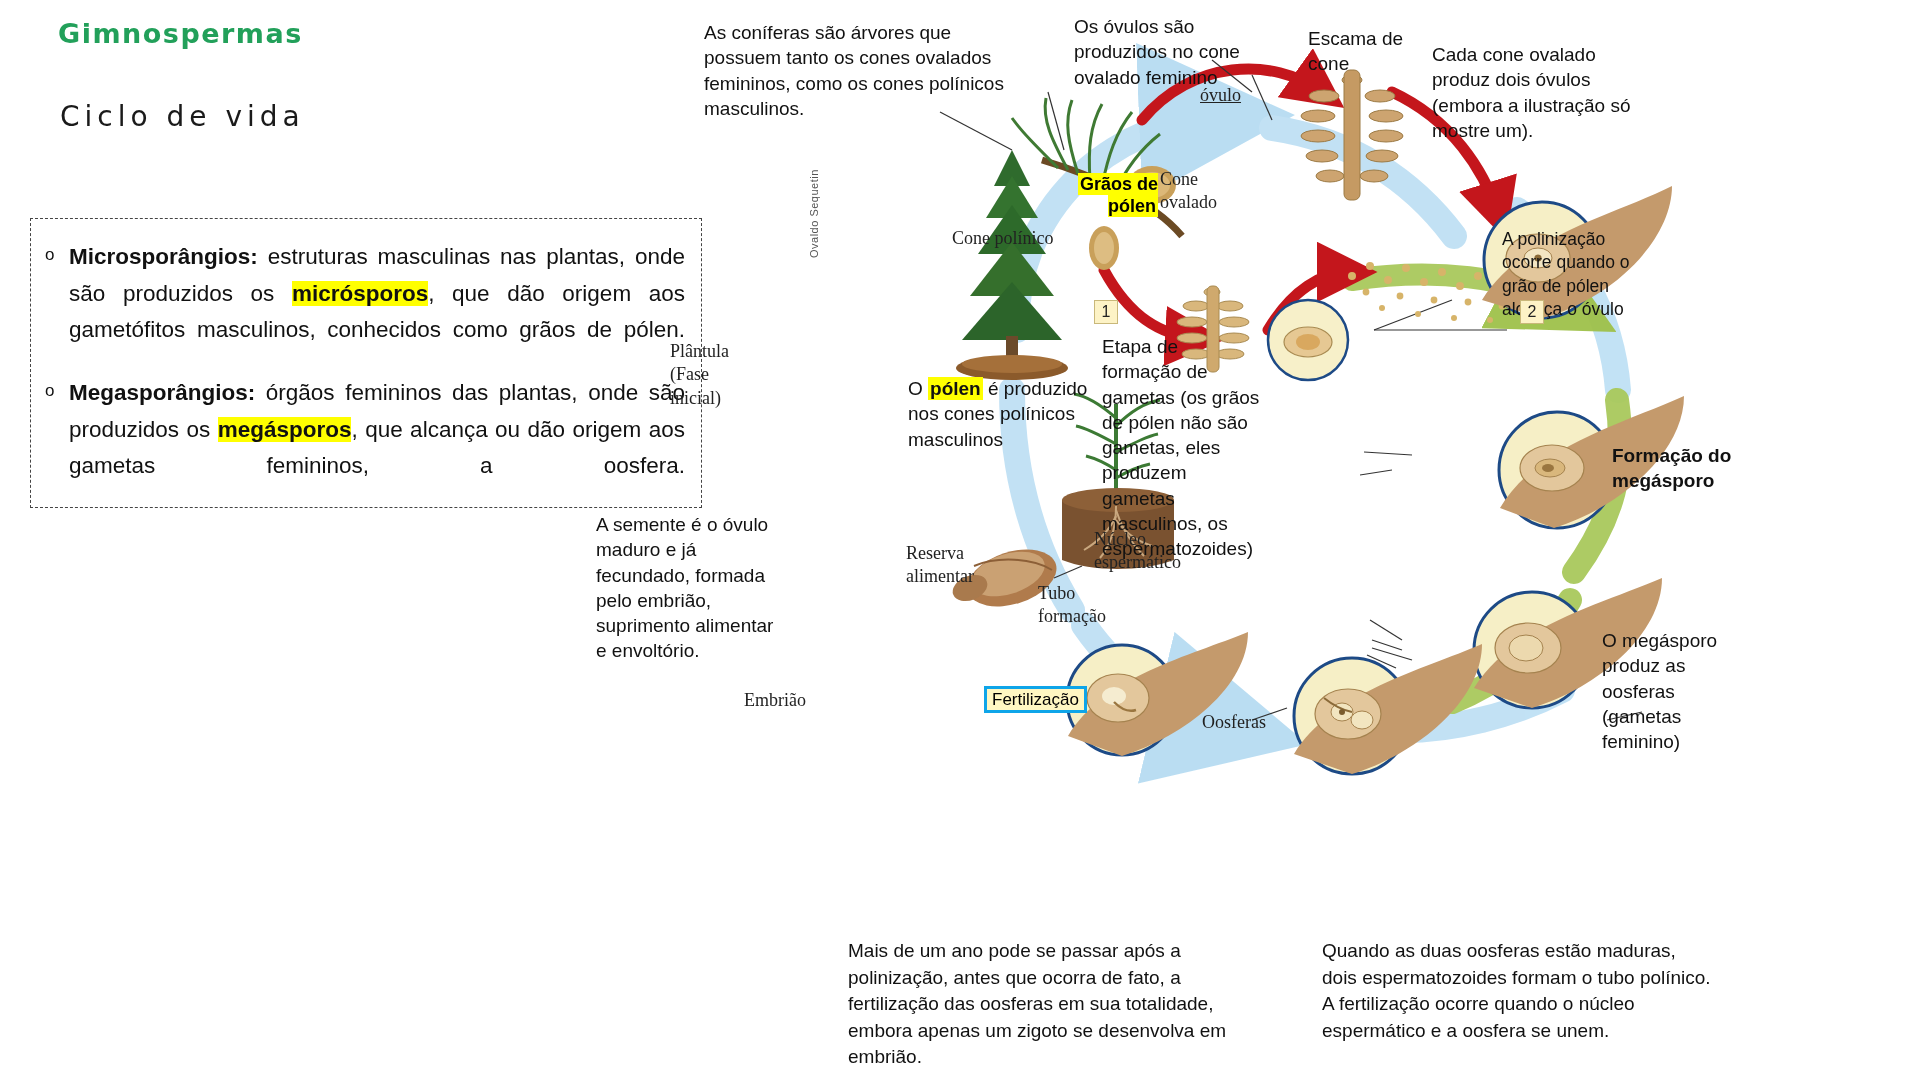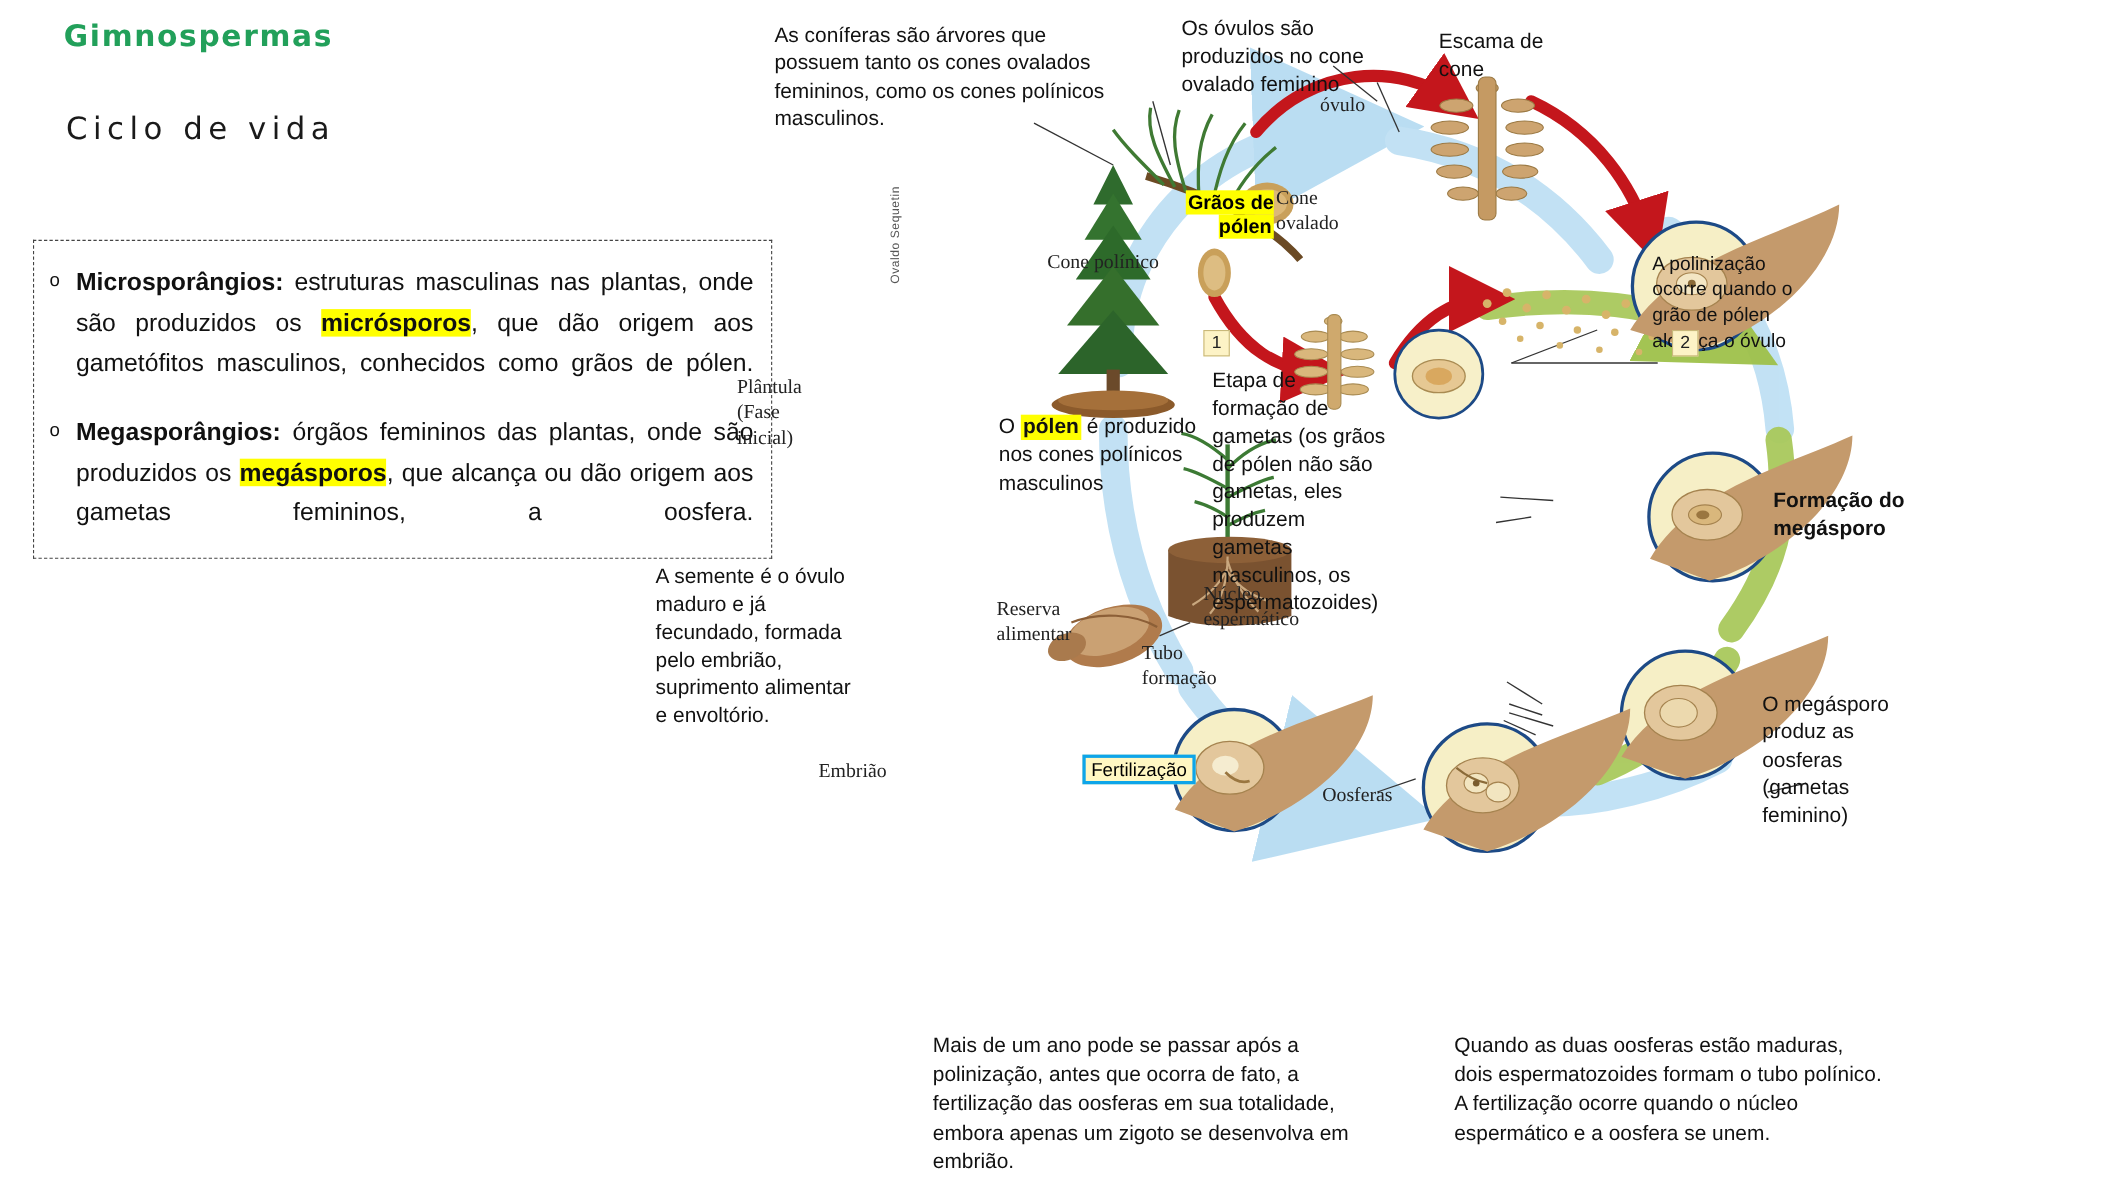--- a/index.html
+++ b/index.html
@@ -350,36 +350,37 @@
     </svg>
 
     <div class="credit" style="left:96px; top:258px;">Ovaldo Sequetin</div>
 
     <div class="fig-text" style="left:-8px; top:20px; width:300px;">As coníferas são árvores que possuem tanto os cones ovalados femininos, como os cones polínicos masculinos.</div>
 
     <div class="fig-text" style="left:362px; top:14px; width:210px;">Os óvulos são produzidos no cone ovalado feminino</div>
 
     <div class="fig-text" style="left:596px; top:26px; width:110px;">Escama de cone</div>
 
+    <div class="fig-text" style="left:720px; top:42px; width:200px;">Cada cone ovalado produz dois óvulos (embora a ilustração só mostre um).</div>
 
     <div class="fig-text small" style="left:790px; top:228px; width:130px;">A polinização ocorre quando o grão de pólen alcança o óvulo</div>
 
     <div class="fig-text" style="left:900px; top:443px; width:150px; font-weight:bold;">Formação do megásporo</div>
 
     <div class="fig-text" style="left:890px; top:628px; width:140px;">O megásporo produz as oosferas (gametas feminino)</div>
 
     <div class="fig-text" style="left:196px; top:376px; width:180px;"><span>O </span><span class="hl-box">pólen</span><span> é produzido nos cones polínicos masculinos</span></div>
 
     <div class="fig-text" style="left:390px; top:334px; width:160px;">Etapa de formação de gametas (os grãos de pólen não são gametas, eles produzem gametas masculinos, os espermatozoides)</div>
 
     <div class="fig-text" style="left:-116px; top:512px; width:180px;">A semente é o óvulo maduro e já fecundado, formada pelo embrião, suprimento alimentar e envoltório.</div>
 
     <div class="fig-label" style="left:448px; top:168px; width:70px; line-height:1.25;">Cone ovalado</div>
     <div class="fig-label" style="left:240px; top:228px;">Cone polínico</div>
-    <div class="fig-label" style="left:488px; top:85px;">óvulo</div>
+    <div class="fig-label" style="left:488px; top:85px;text-decoration:underline;">óvulo</div>
 
     <div style="position:absolute; left:354px; top:174px; width:92px;text-align:right;">
       <span class="hl-box" style="font-size:18px; line-height:1.2; display:inline;">Grãos de pólen</span>
     </div>
 
     <div class="fig-label" style="left:-42px; top:340px; width:90px; line-height:1.3;">Plântula (Fase inicial)</div>
     <div class="fig-label" style="left:32px; top:690px;">Embrião</div>
     <div class="fig-label" style="left:194px; top:542px; width:80px; line-height:1.3;">Reserva alimentar</div>
     <div class="fig-label" style="left:326px; top:582px; width:78px; line-height:1.3;">Tubo formação</div>
     <div class="fig-label" style="left:382px; top:528px; width:96px; line-height:1.3;">Núcleo espermático</div>

